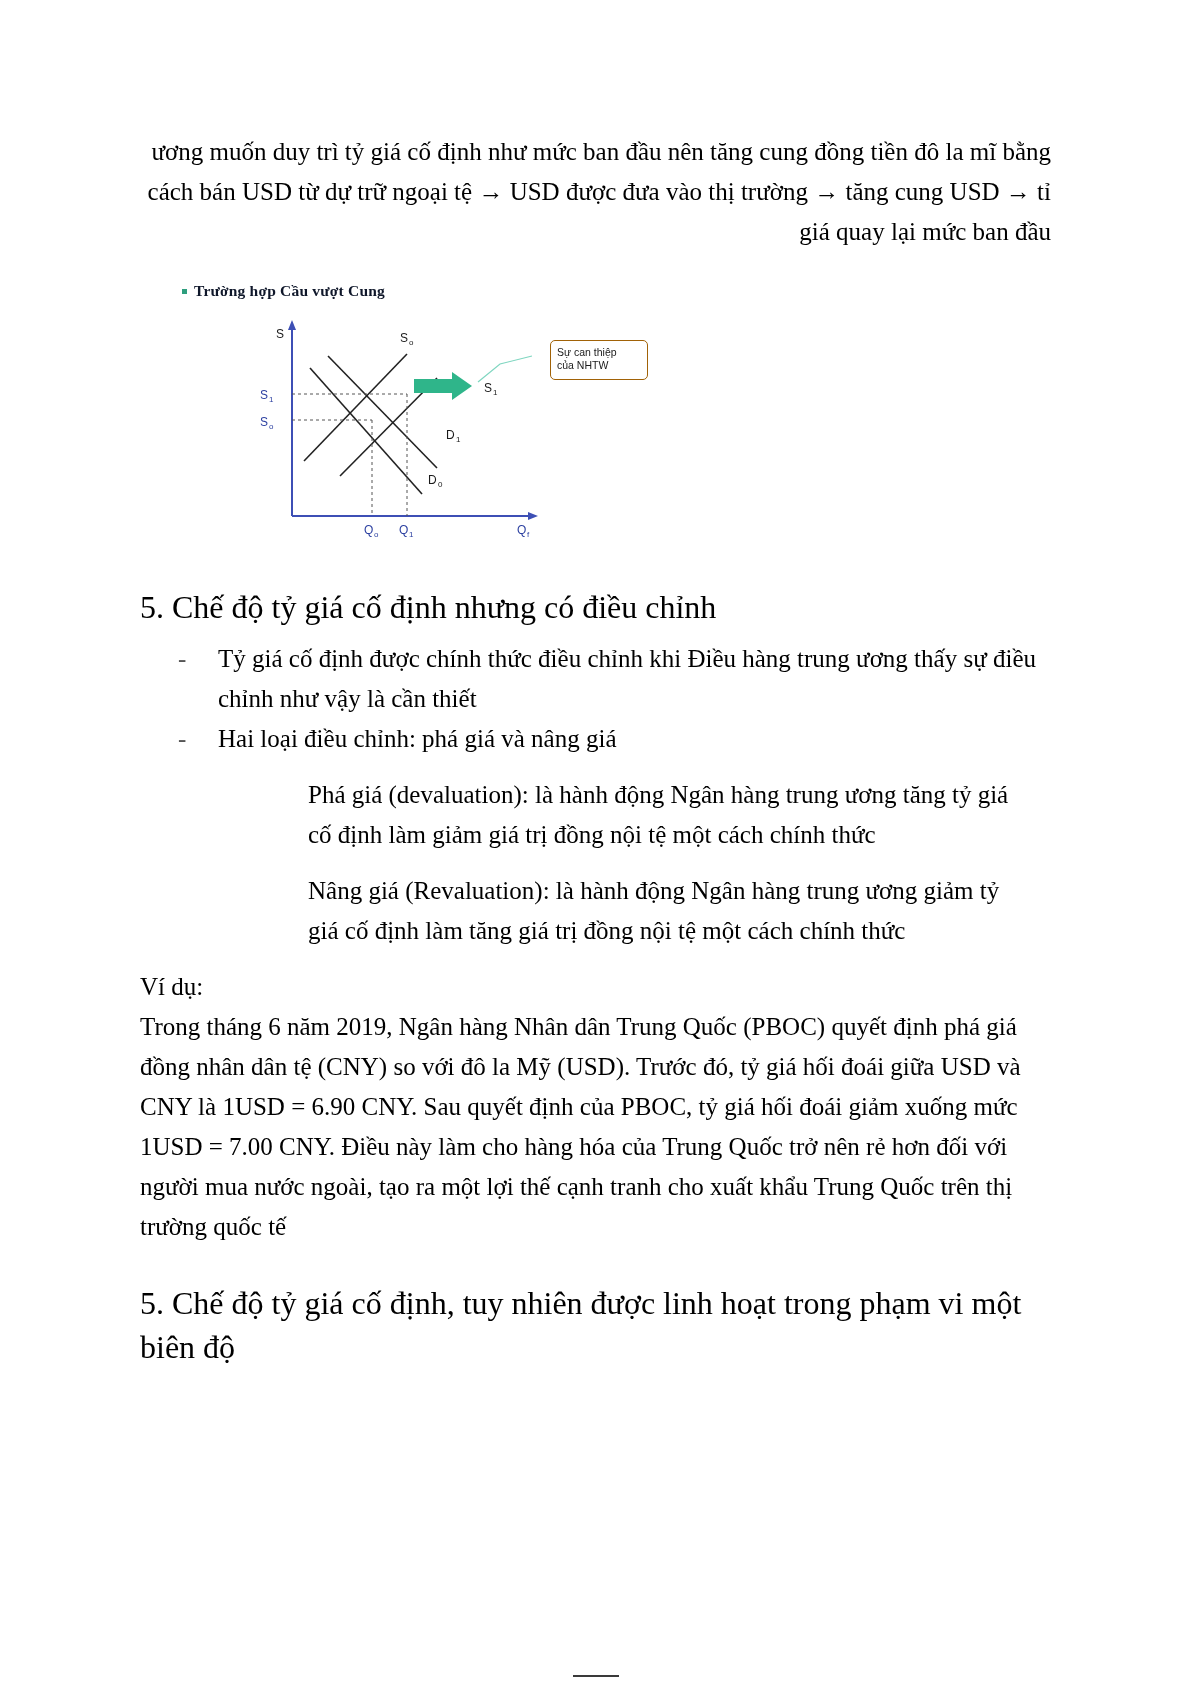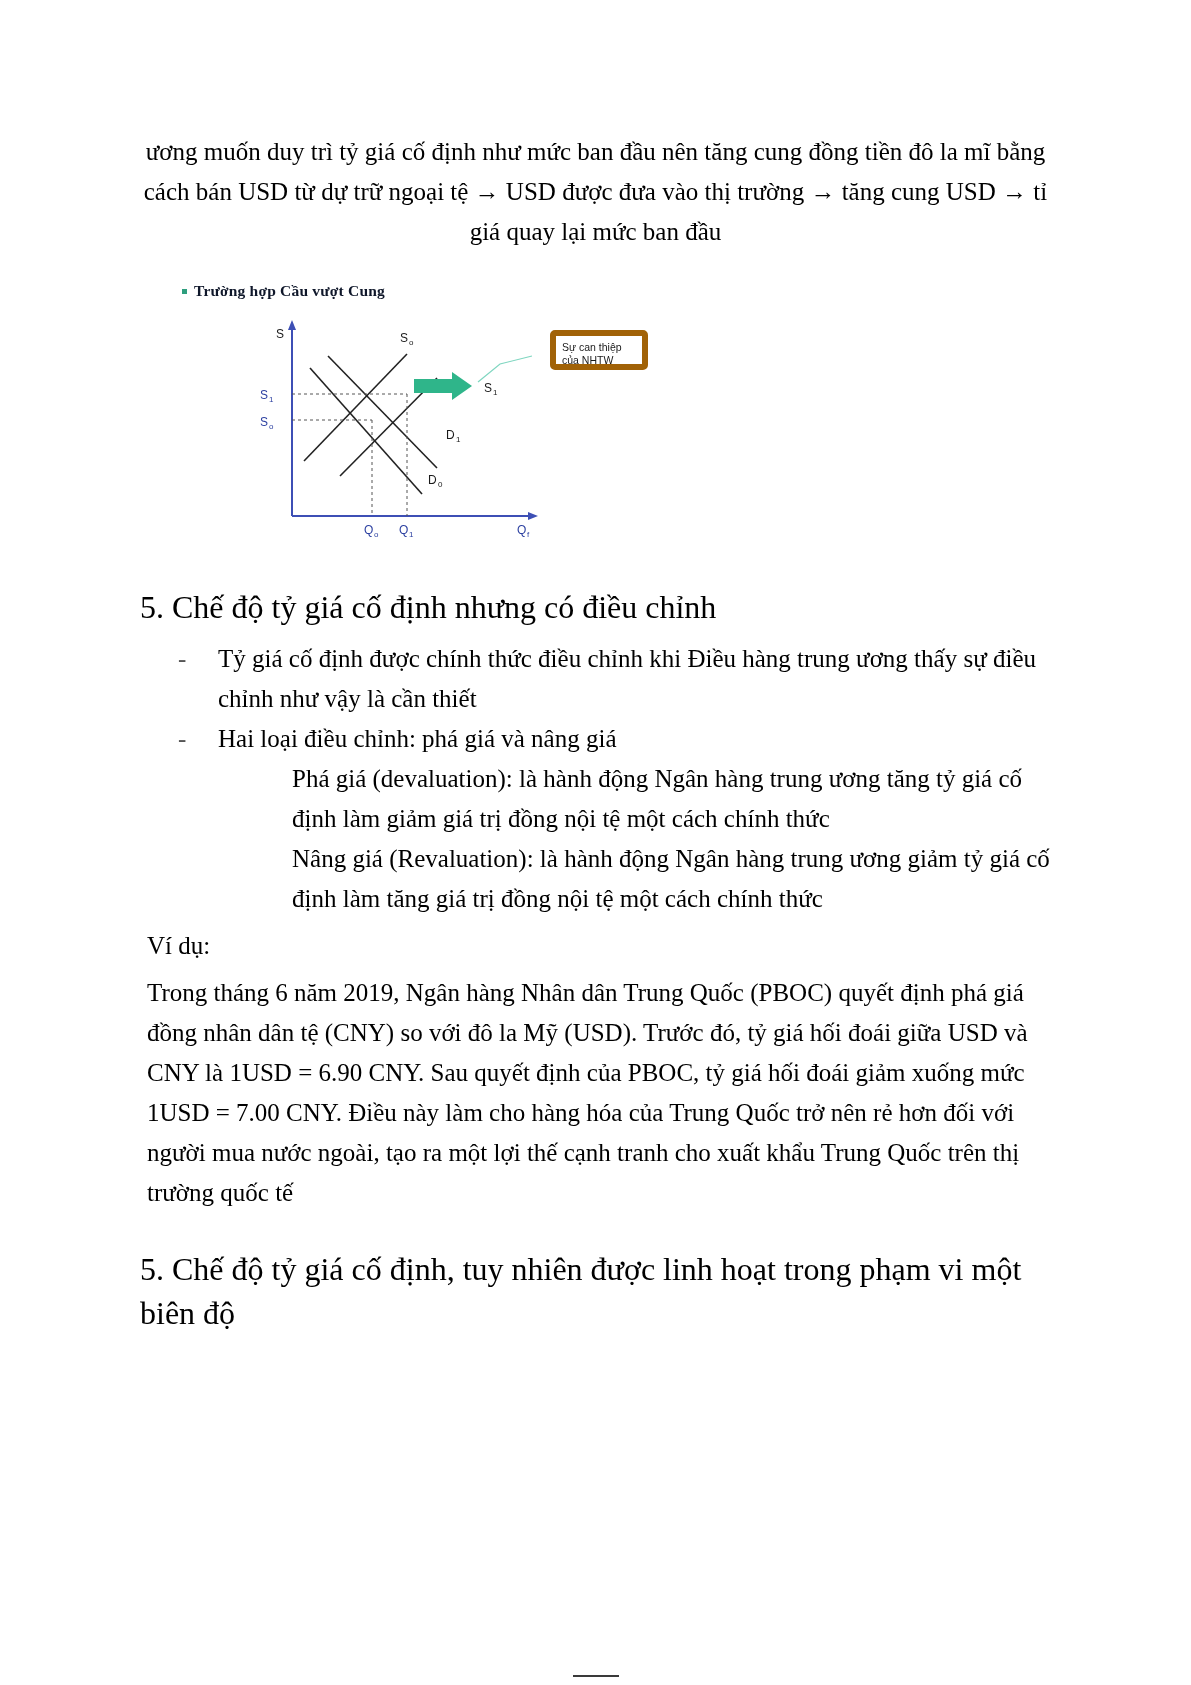--- a/index.html
+++ b/index.html
@@ -18,21 +18,21 @@
     width: 1191px;
     min-height: 1685px;
     box-sizing: border-box;
     padding: 132px 140px 40px 140px;
     position: relative;
   }
   p.body-text {
     font-size: 25px;
     line-height: 40px;
     margin: 0 0 0 0;
-    text-align: center;
+    text-align: right;
   }
   .intro-para {
     margin-bottom: 34px;
   }
   
   .figure-block {
     margin: 30px 0 10px 0;
     padding-left: 22px;
   }
   .figure-caption {
@@ -55,24 +55,24 @@
     position: relative;
     width: 520px;
     height: 235px;
     margin-left: 70px;
     margin-top: 16px;
   }
   .chart-svg { position: absolute; top:0; left:0; }
   .callout {
     position: absolute;
     left: 318px;
-    top: 14px;
+    top: 24px;
     width: 98px;
     height: 40px;
-    border: 6px solid #a16207;
+    border: 1px solid #a16207;
     border-radius: 5px;
     background: #ffffff;
     font-family: "Liberation Sans", sans-serif;
     font-size: 10.5px;
     line-height: 13px;
     color: #1a1a1a;
     padding: 5px 6px;
     box-sizing: border-box;
   }
   
@@ -101,30 +101,30 @@
     content: "-";
     position: absolute;
     left: 38px;
     top: 0;
     font-size: 25px;
     color: #555;
   }
   .sub-para {
     font-size: 25px;
     line-height: 40px;
-    margin: 0;
+    margin: 16px;
     padding-left: 152px;
   }
   .vidu {
     margin-top: 6px;
   }
   .para-block {
     font-size: 25px;
     line-height: 40px;
-    margin: 7px;
+    margin: 0;
   }
   .footer-rule {
     position: absolute;
     left: 50%;
     transform: translateX(-50%);
     bottom: 8px;
     width: 46px;
     height: 2px;
     background: #3a3a3a;
   }

